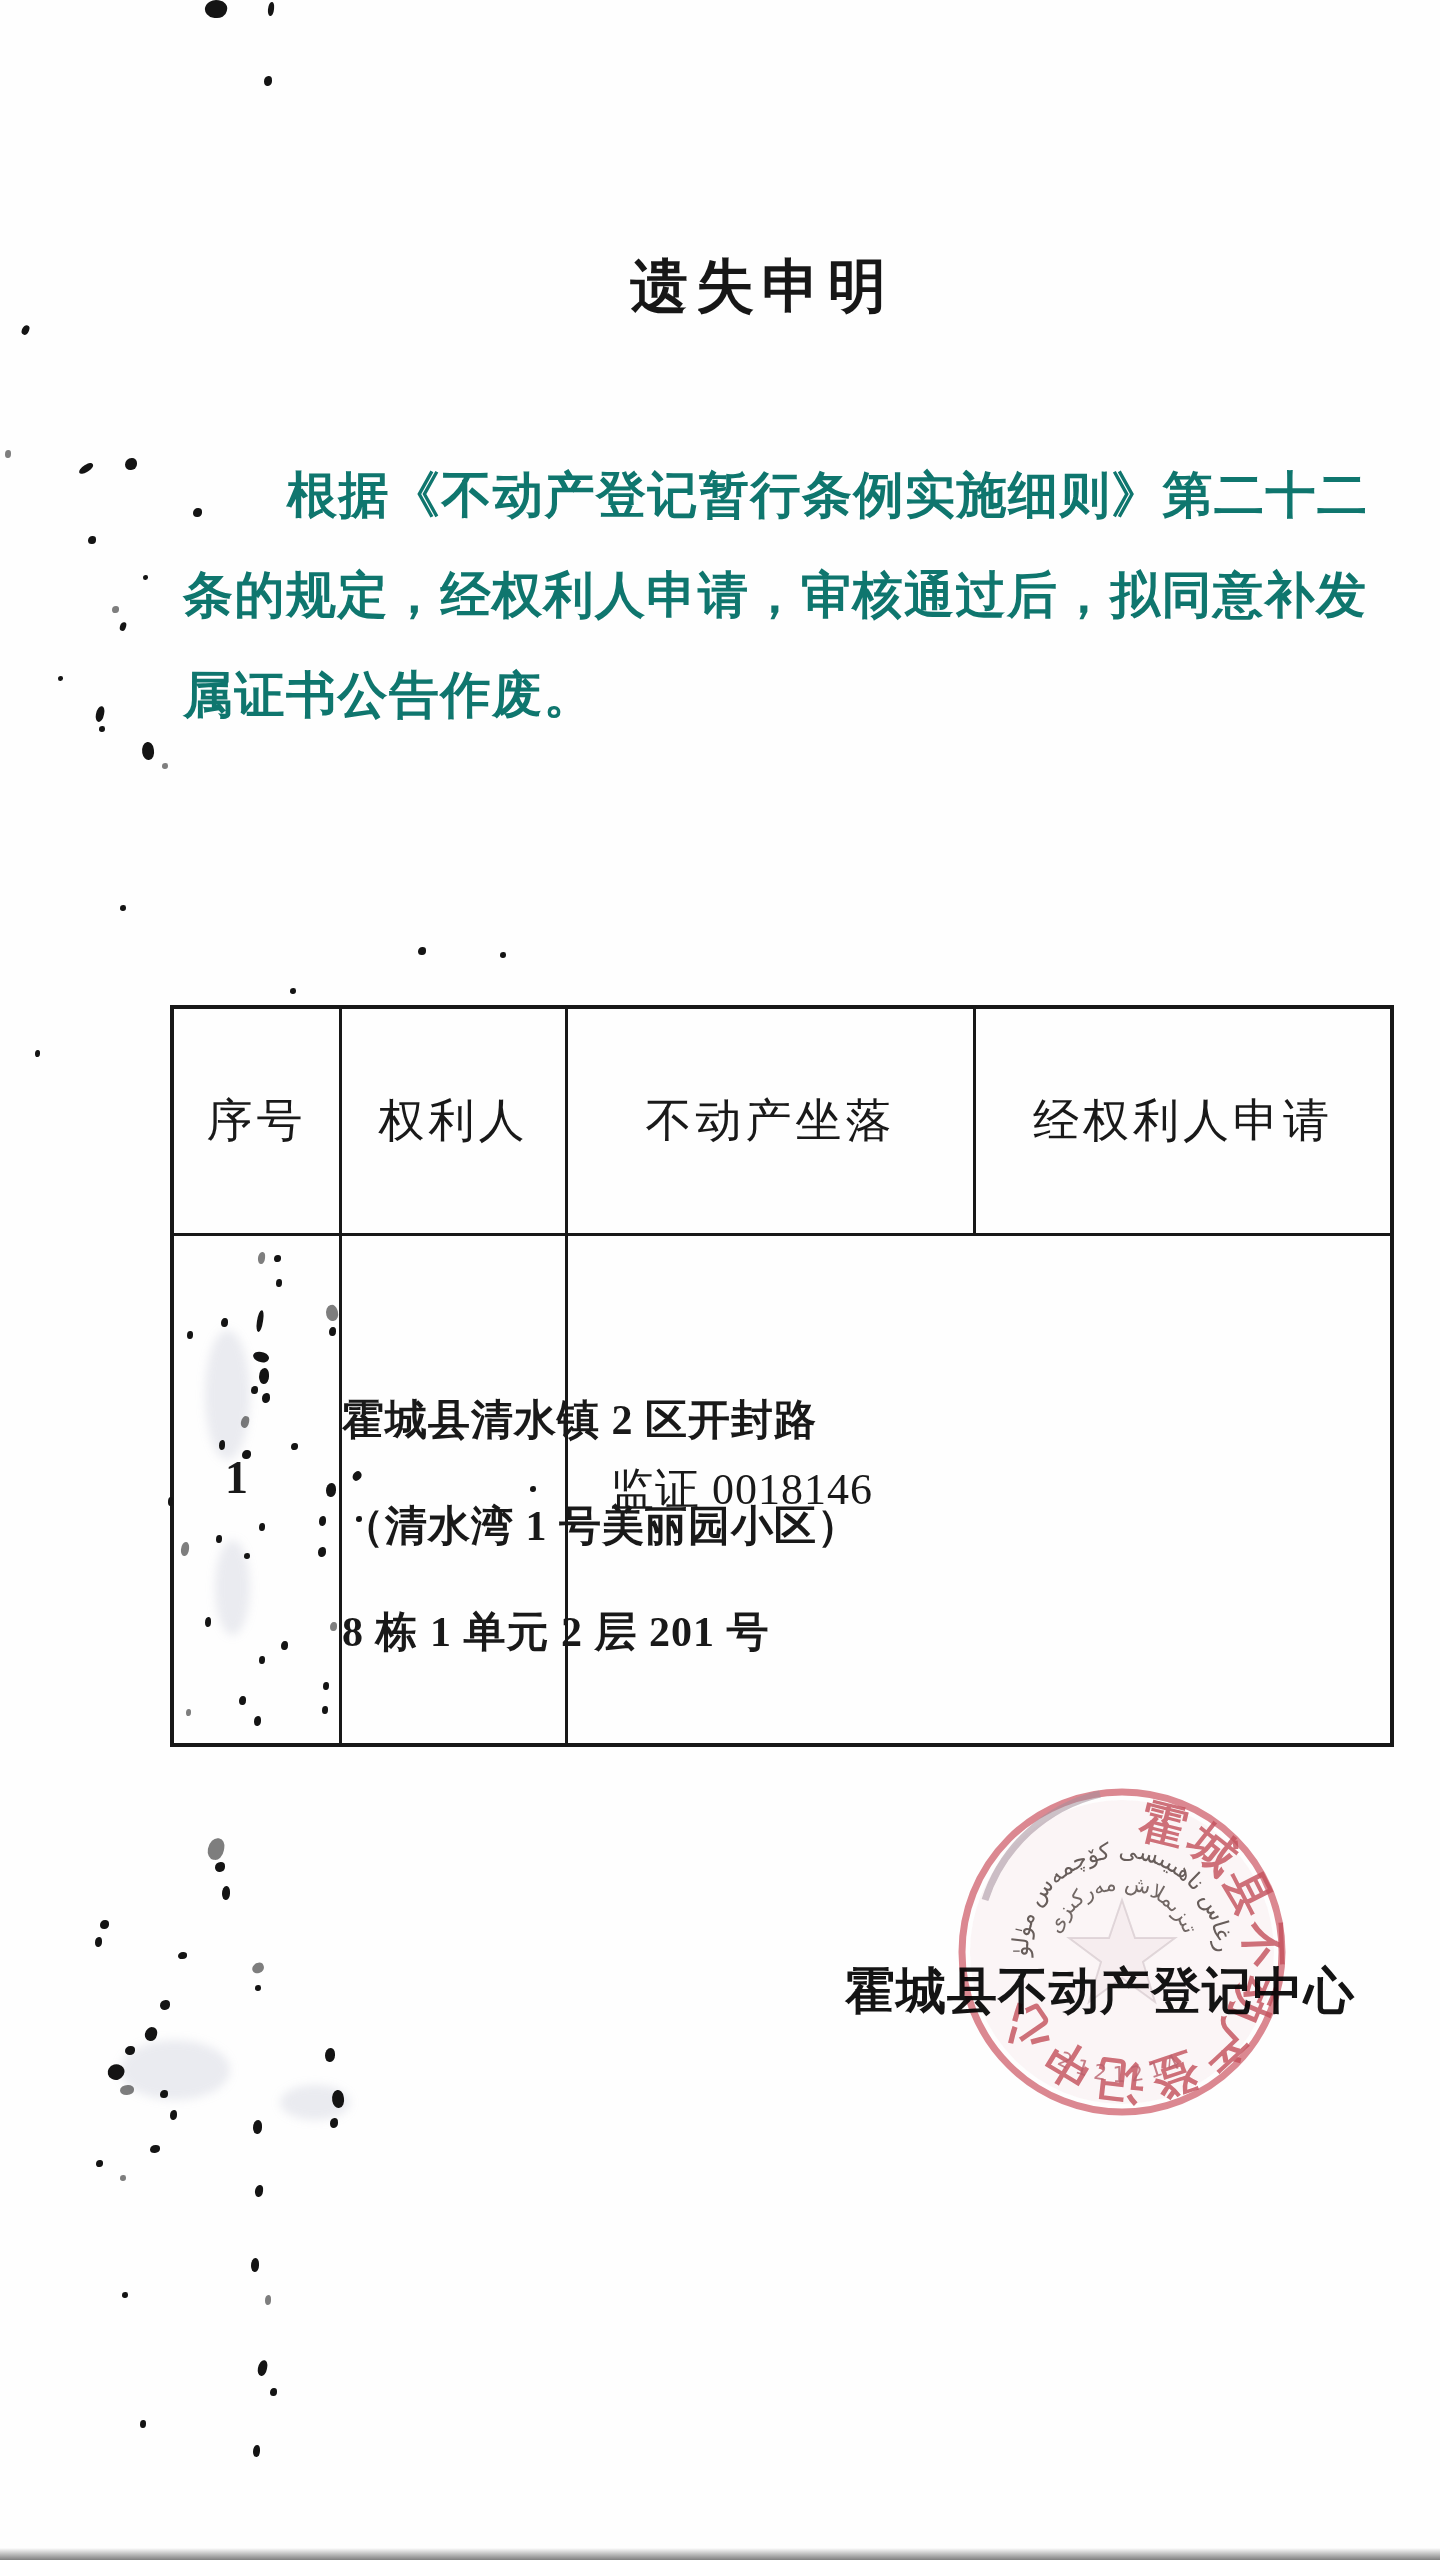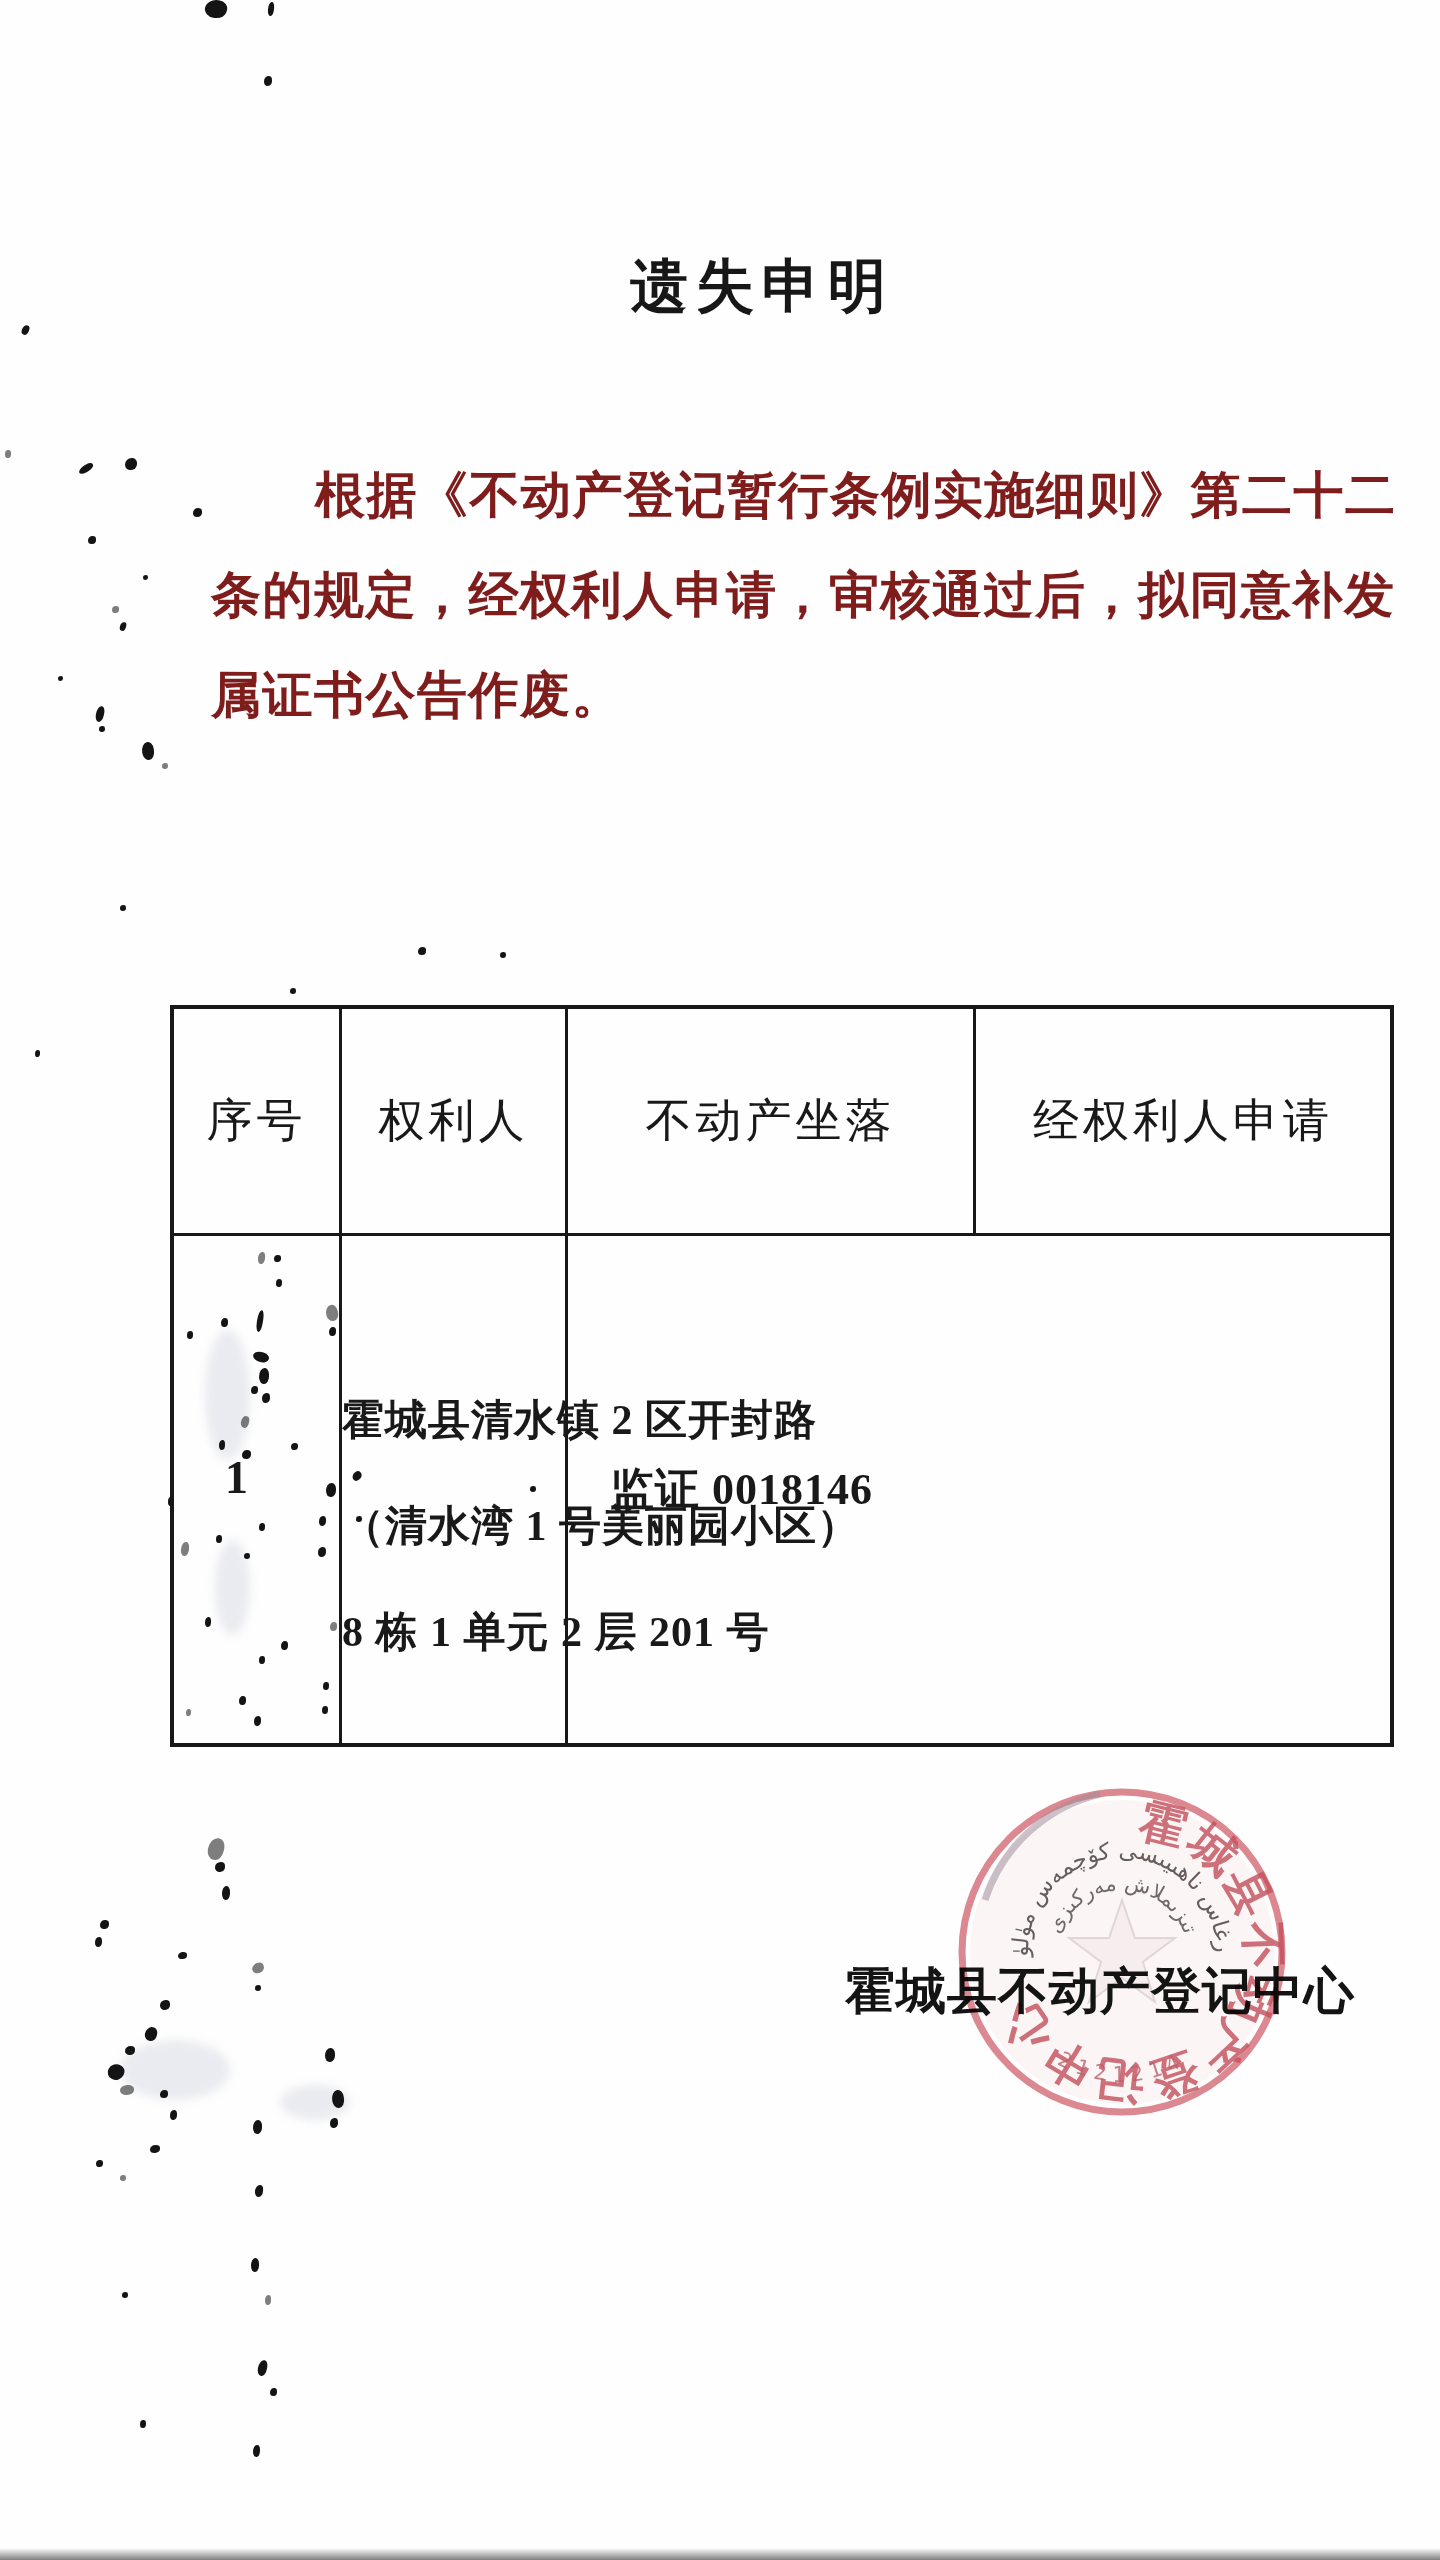--- a/index.html
+++ b/index.html
@@ -14,21 +14,21 @@
   }
   
   .doc-title{
     position:absolute;left:630px;top:248px;
     font-size:58px;font-weight:700;letter-spacing:8px;
     color:#171717;white-space:nowrap;
   }
   
   .body-text{
     position:absolute;left:183px;top:445px;width:1190px;
-    font-size:50px;font-weight:700;color:#7f1d1d;margin-left:28px;
+    font-size:50px;font-weight:700;color:#0f766e;
   }
   .body-line{
     height:100px;line-height:100px;
     letter-spacing:1.5px;white-space:pre;
   }
   .body-line.indent{padding-left:104px;}
   
   .notice-table{
     position:absolute;left:170px;top:1005px;width:1224px;height:742px;
     border:4px solid #181818;box-sizing:border-box;
@@ -55,21 +55,21 @@
     filter:blur(.4px);
     transform:translate(-20px,-12px);
   }
   .cell.holder-cell{display:flex;align-items:center;padding-left:45px;font-size:44px;font-weight:600;letter-spacing:2px;}
   .cell.loc-cell{
     display:flex;flex-direction:column;justify-content:flex-end;
     align-items:flex-start;padding-bottom:58px;
     font-size:42px;font-weight:700;letter-spacing:1px;
   }
   .loc-line{height:106px;line-height:106px;white-space:pre;}
-  .cell.cert-cell{display:flex;align-items:center;padding-left:42px;font-size:44px;font-weight:700;letter-spacing:1px;white-space:pre;border-radius:19px;}
+  .cell.cert-cell{display:flex;align-items:center;padding-left:42px;font-size:44px;font-weight:400;letter-spacing:1px;white-space:pre;border-radius:19px;}
   
   .sig-org{
     position:absolute;left:845px;top:1958px;
     font-size:50px;font-weight:700;letter-spacing:1px;
     color:#141414;white-space:nowrap;z-index:3;
   }
   .sig-date{
     position:absolute;left:893px;top:2054px;
     font-size:53px;font-weight:700;letter-spacing:1px;
     color:#141414;white-space:pre;z-index:3;

